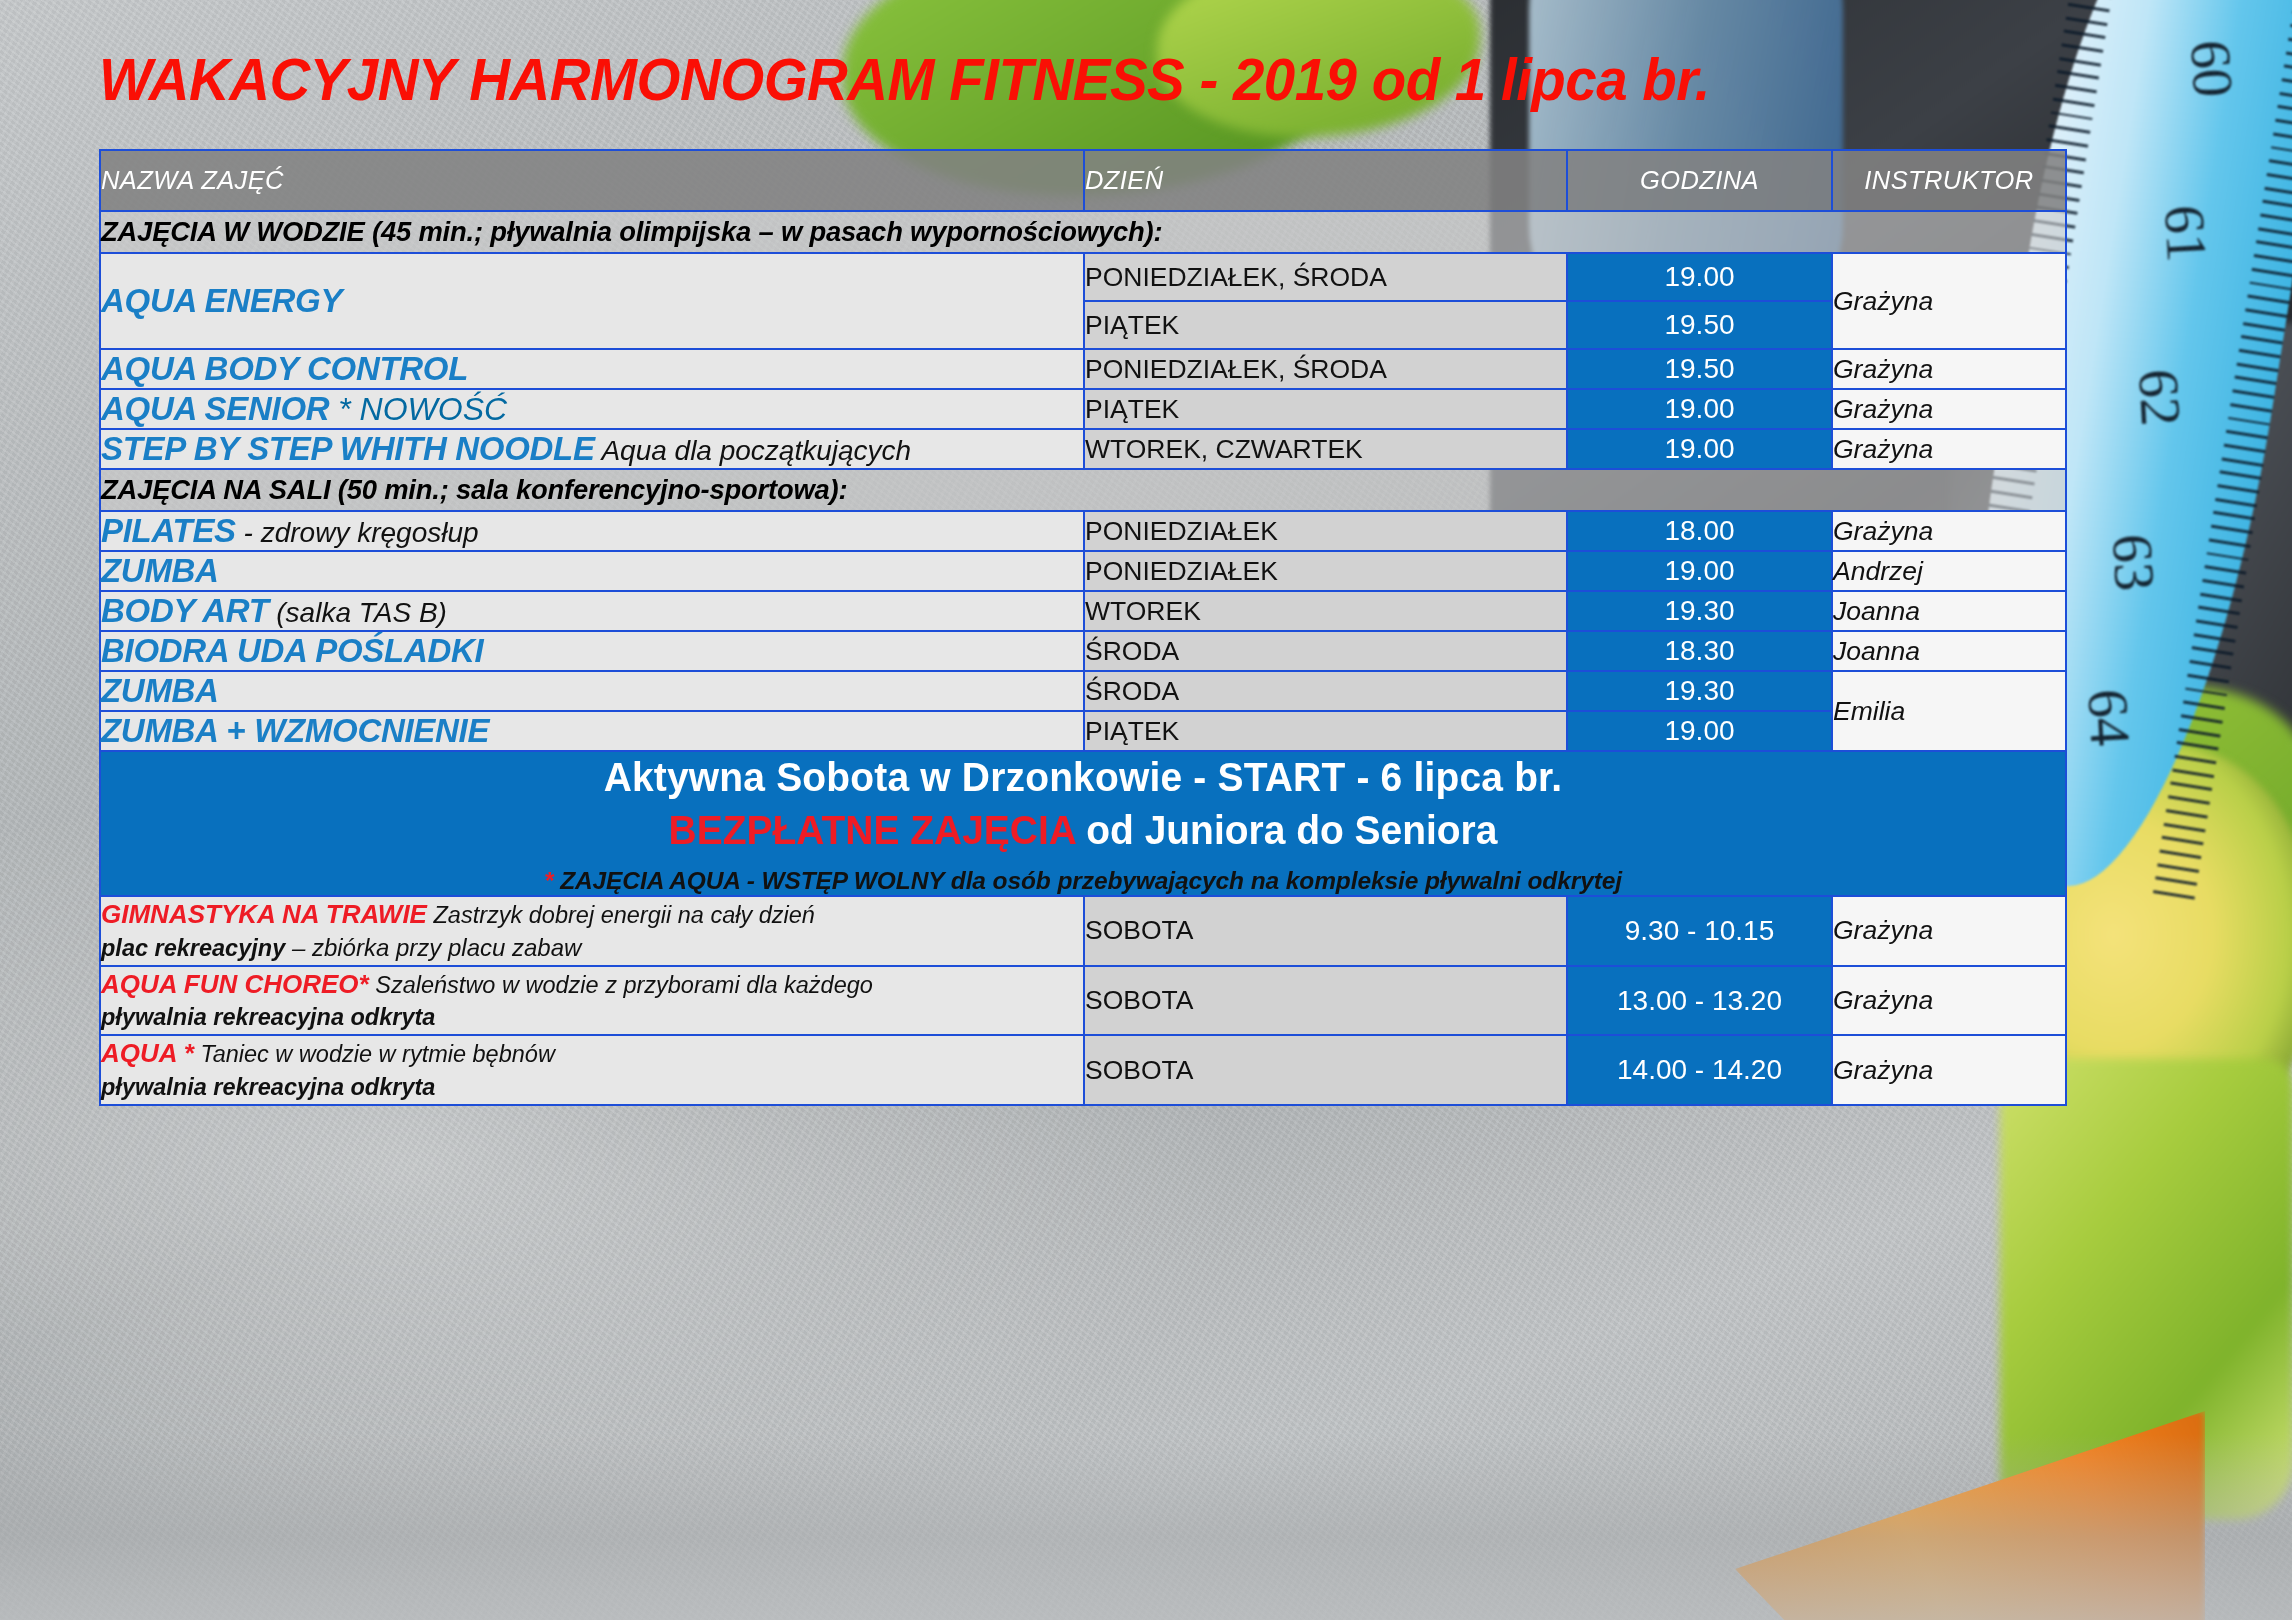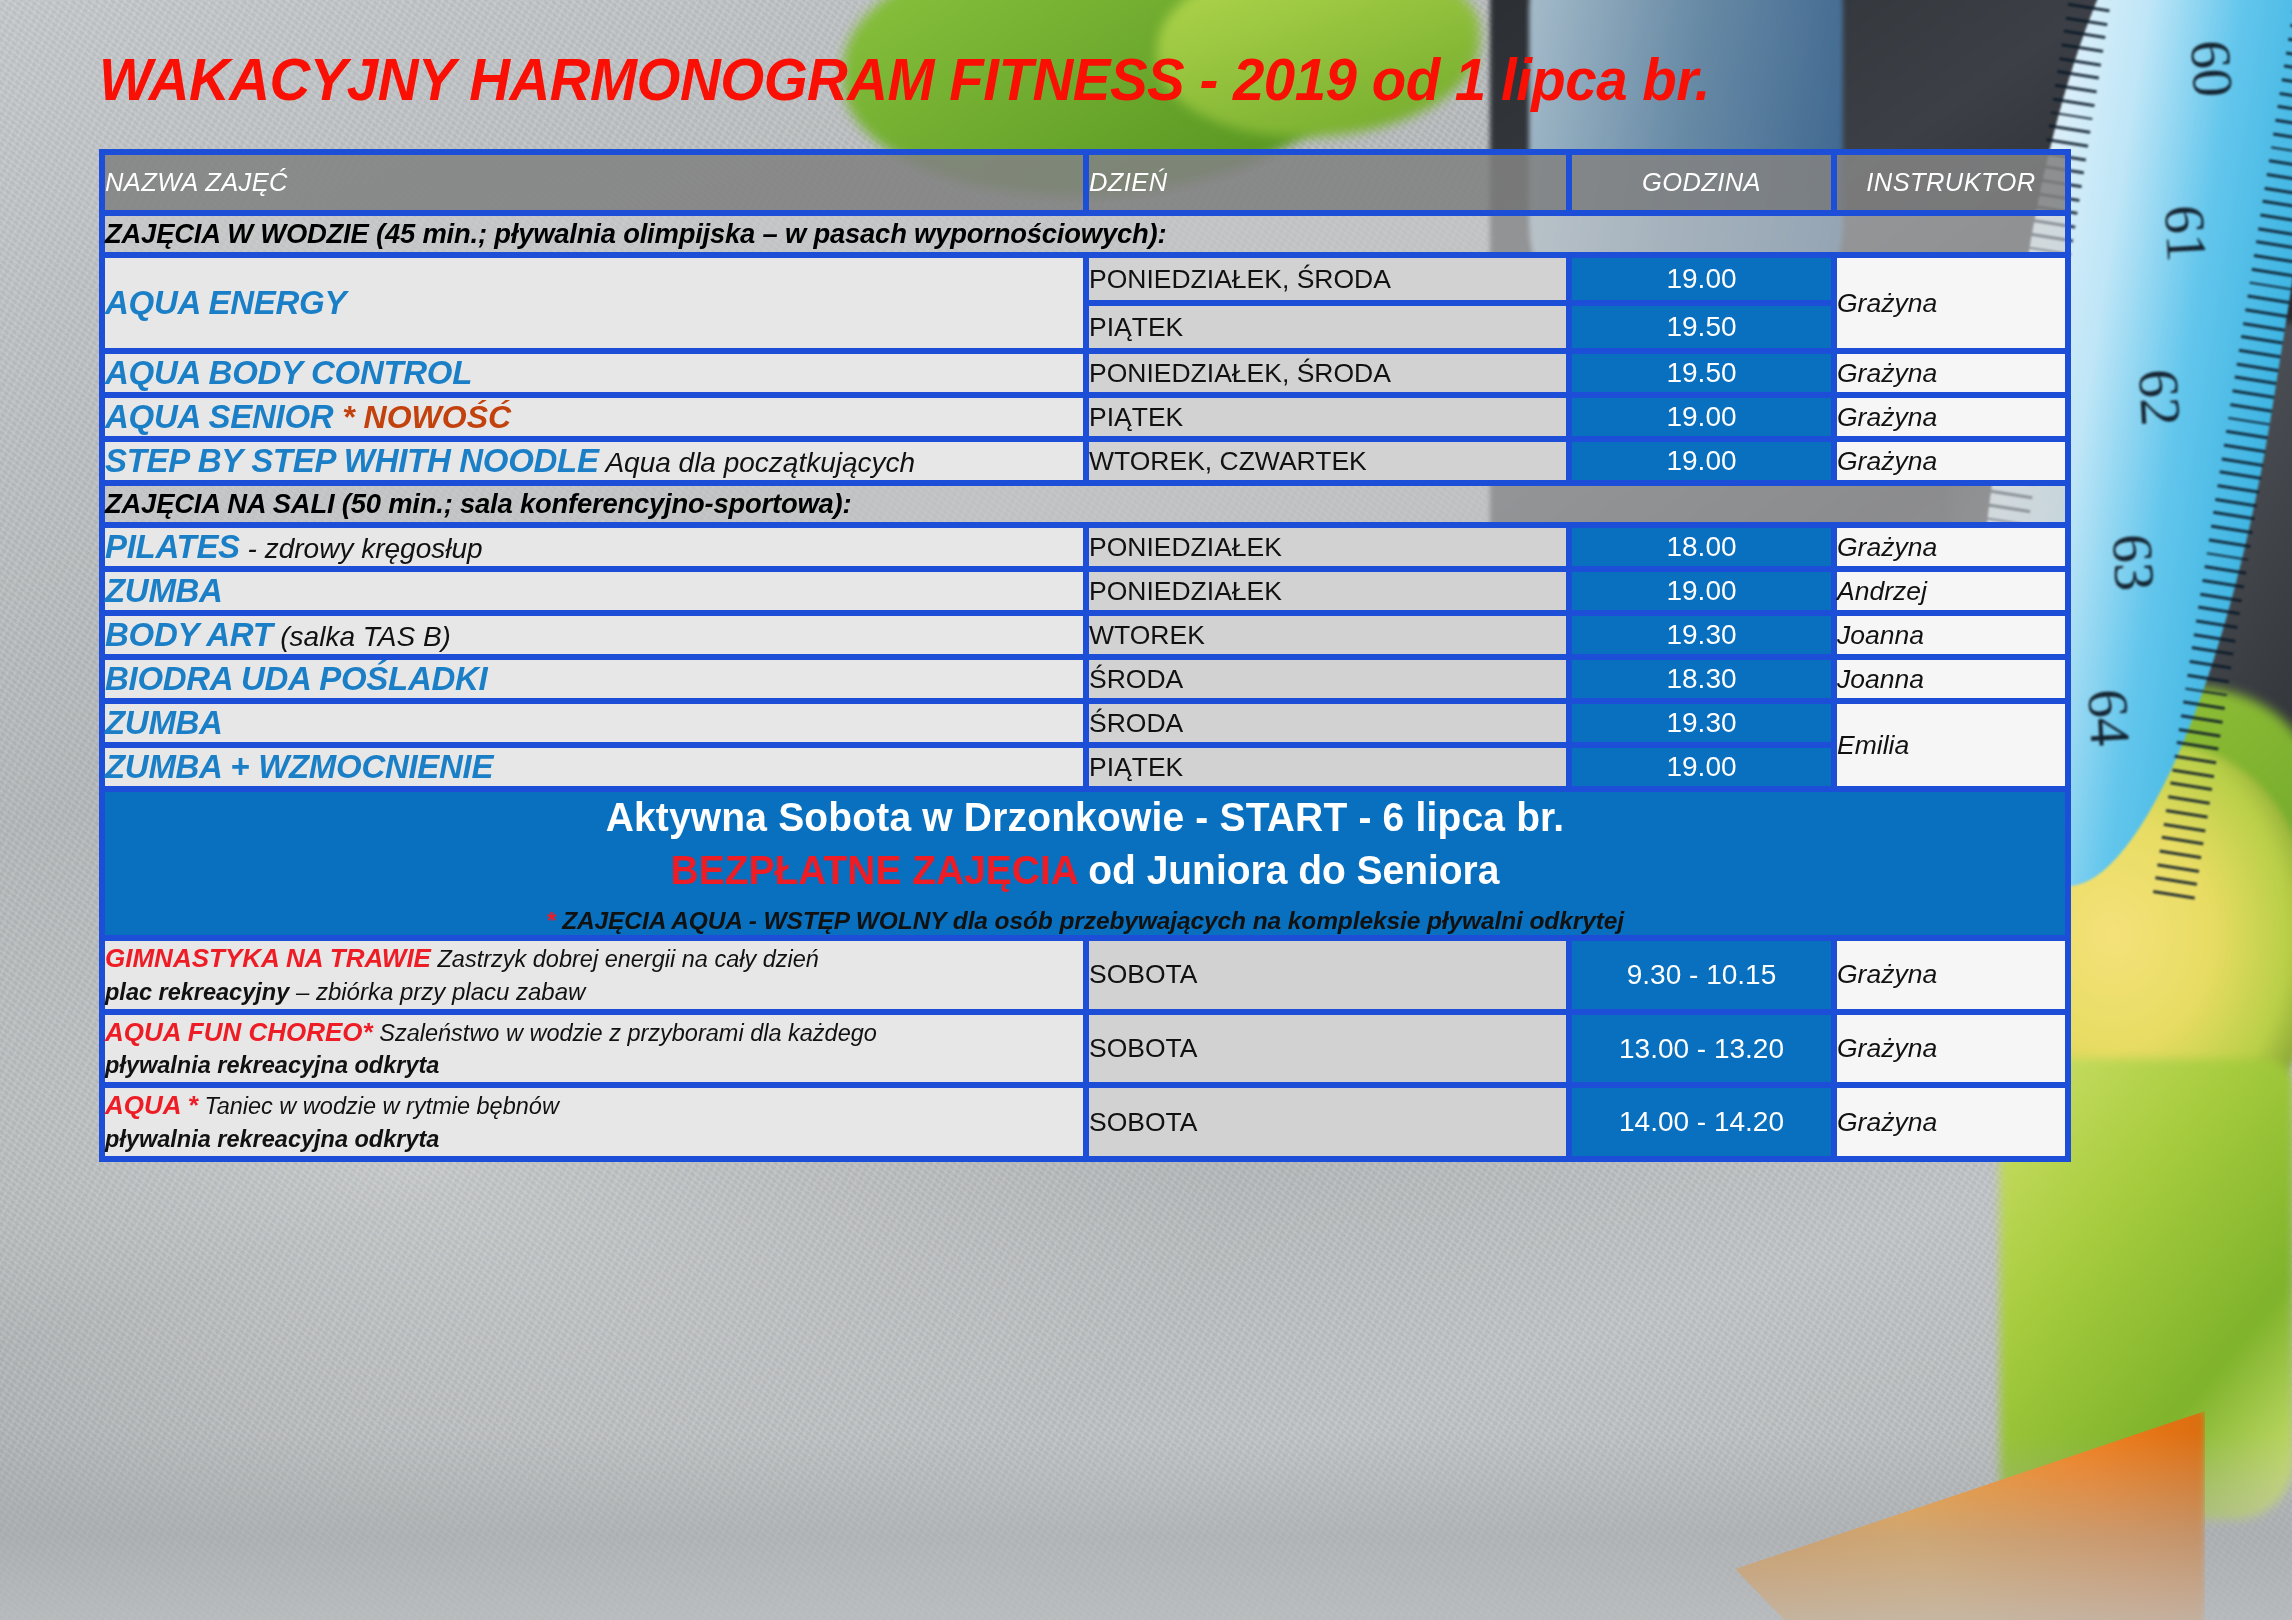--- a/index.html
+++ b/index.html
@@ -104,21 +104,21 @@
   }
   #title .t2 { font-weight: bold; font-style: italic; }
 
   
   #sched {
     position: absolute; left: 99px; top: 149px;
     width: 1966px;
     border-collapse: collapse;
     table-layout: fixed;
   }
-  #sched td, #sched th { border: 6px solid #1d4ed8; padding: 0; vertical-align: middle; }
+  #sched td, #sched th { border: 2px solid #1d4ed8; padding: 0; vertical-align: middle; }
   .c-name { width: 984px; }
   .c-day  { width: 483px; }
   .c-time { width: 265px; }
   .c-inst { width: 234px; }
 
   
   .hdr th {
     background: rgba(130,130,130,.88);
     color: #ffffff;
     font-style: italic;
@@ -147,21 +147,21 @@
     background: #e7e7e7;
     padding: 5.9px 15.7px;
     font-size: 32px;
     color: #000;
   }
   td.name .cls {
     color: #1a7fc6; font-weight: bold; font-style: italic;
     font-size: 33px; letter-spacing: -0.3px;
   }
   td.name .sub { color: #111; font-style: italic; font-size: 28px; }
-  td.name .nowosc { color: #c2410c; font-weight: bold; font-style: italic; }
+  td.name .nowosc { color: #0369a1; font-weight: normal; font-style: italic; }
 
   td.day {
     background: #d2d2d2; color: #111;
     font-size: 26.5px; padding: 0 15.7px;
   }
   td.time {
     background: #0870BE; color: #ffffff;
     font-size: 28px; font-weight: normal; text-align: center; margin-top: 16px;
   }
   td.inst {

